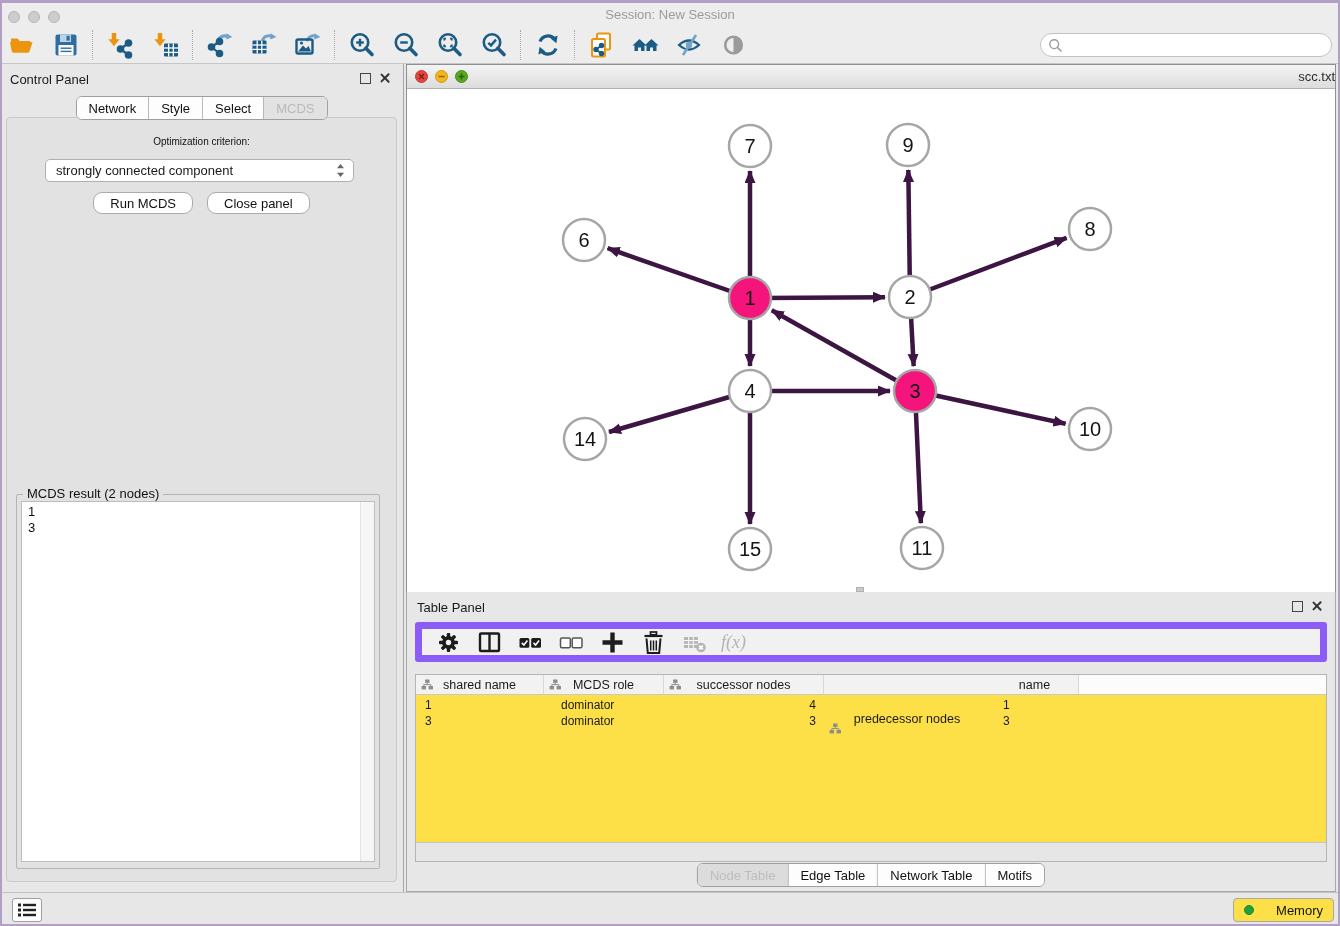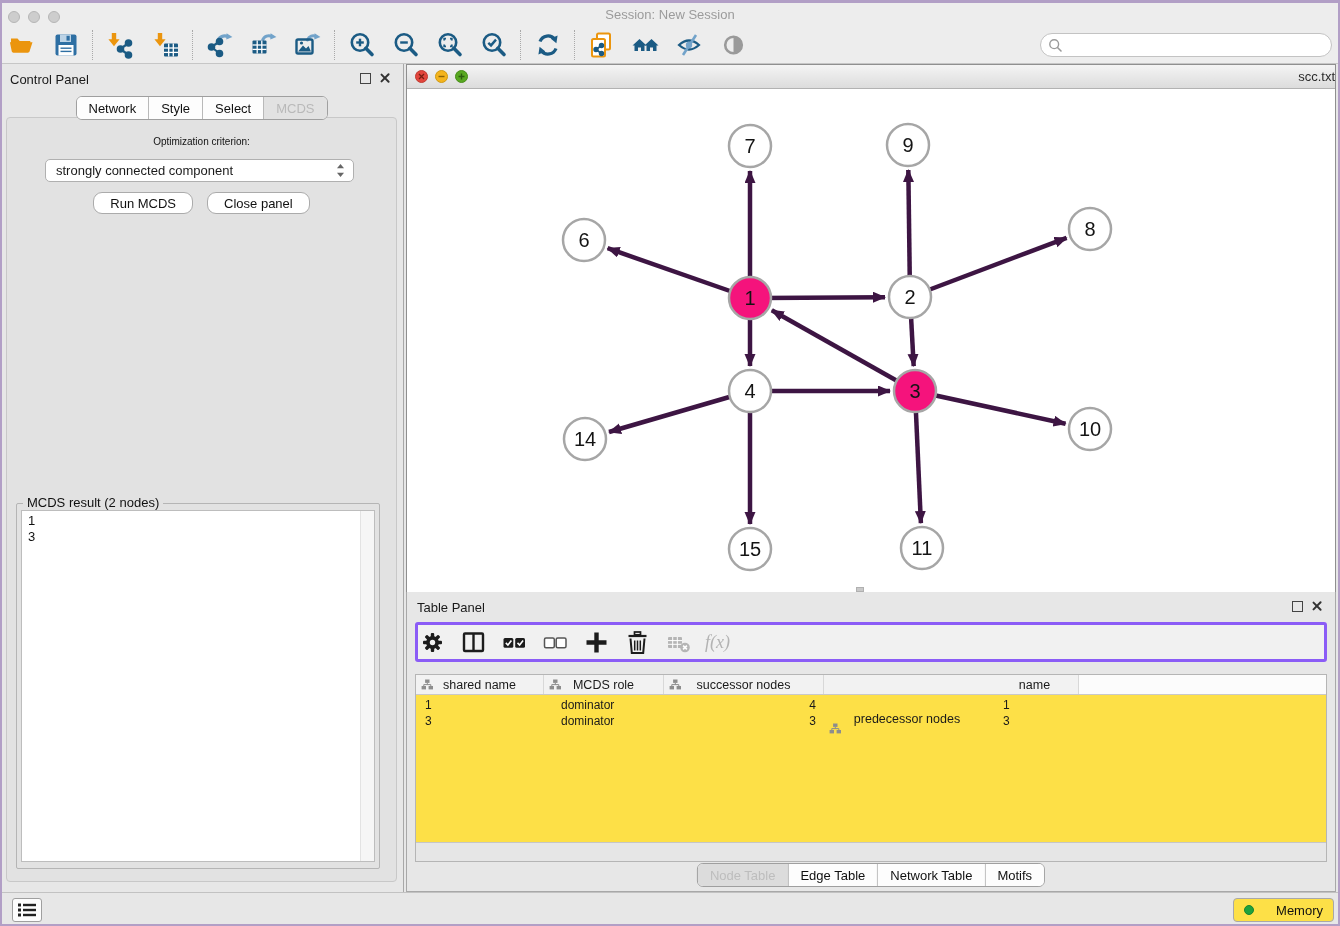--- a/index.html
+++ b/index.html
@@ -50,21 +50,21 @@
            border:1px solid #c8c8c8;border-radius:4px;}
   #opt-label{position:absolute;top:18px;left:0;right:0;text-align:center;font-size:10px;color:#111;}
   #opt-select{position:absolute;left:38px;right:42px;top:41px;height:23px;background:#fff;border:1px solid #b0b0b0;
               border-radius:5px;display:flex;align-items:center;box-sizing:border-box;padding:0 8px 0 10px;font-size:13px;}
   #opt-select .sel-text{flex:1;}
   .btn-row{position:absolute;top:74px;left:0;right:0;display:flex;justify-content:center;gap:14px;}
   .mac-btn{height:22px;background:#fff;border:1px solid #ababab;border-radius:9px;font-size:13px;
            font-family:"Liberation Sans",sans-serif;padding:0 16px;color:#111;}
 
   #result-box{position:absolute;left:9px;right:16px;top:376px;bottom:12px;border:1px solid #b5b5b5;
-              border-radius:2px;background:#e2e2e2;margin-top:9px;}
+              border-radius:2px;background:#e2e2e2;}
   #result-legend{position:absolute;top:-9px;left:6px;background:#e2e2e2;padding:0 4px;font-size:13px;color:#111;}
   #result-list{position:absolute;left:4px;right:4px;top:6px;bottom:6px;background:#fff;border:1px solid #bdbdbd;
                overflow:hidden;padding-top:2px;}
   .result-line{font-size:13px;line-height:16px;padding-left:6px;color:#111;}
   #result-scrollbar{position:absolute;right:5px;top:7px;bottom:7px;width:13px;background:#f6f6f6;border-left:1px solid #e3e3e3;}
 
   
   #right{position:absolute;left:405px;top:0;right:0;bottom:0;}
 
   #net-window{position:absolute;left:1px;right:4px;top:0;height:528px;border:1px solid #8f8f8f;background:#fff;box-sizing:border-box;}
@@ -78,22 +78,22 @@
   #net-title{position:absolute;left:0;right:0;top:4px;text-align:right;font-size:13px;color:#2b2b2b;}
   #net-canvas{position:relative;width:100%;height:503px;background:#fff;}
   #graph-svg{position:absolute;left:0;top:0;}
   .graph-edge{stroke-linecap:butt;}
   .node-label{font-family:"Liberation Sans",sans-serif;font-size:20px;fill:#141414;text-anchor:middle;}
   .splitter-dot{position:absolute;background:#c9c9c9;border:1px solid #b0b0b0;box-sizing:border-box;}
 
   
   #table-panel{position:absolute;left:1px;right:4px;top:528px;bottom:0;background:#e7e7e7;
                border:1px solid #a8a8a8;border-top:none;box-sizing:border-box;}
-  #tp-toolbar{position:absolute;left:8px;right:8px;top:30px;height:40px;background:#f1f1f1;border:3px solid #8b5cf6;
-              border-radius:3px;display:flex;align-items:center;box-sizing:border-box;gap:13px;}
+  #tp-toolbar{position:absolute;left:8px;right:8px;top:30px;height:40px;background:#f1f1f1;border:7px solid #8b5cf6;
+              border-radius:3px;display:flex;align-items:center;padding-left:12px;box-sizing:border-box;gap:13px;}
   .tpi{width:28px;height:28px;display:flex;align-items:center;justify-content:center;background:none;border:none;padding:0;}
   .fx{font-family:"Liberation Serif",serif;font-style:italic;font-size:18px;color:#b3b3b3;}
 
   #tp-tablewrap{position:absolute;left:8px;right:8px;top:82px;bottom:29px;border:1px solid #b5b5b5;background:#fde047;
                 display:flex;flex-direction:column;box-sizing:border-box;}
   #table-header{display:flex;height:19px;background:#f2f2f2;border-bottom:1px solid #c9c9c9;flex:none;}
   .th{position:relative;display:flex;align-items:center;justify-content:center;font-size:12.5px;color:#1a1a1a;
       border-right:1px solid #d8d8d8;box-sizing:border-box;}
   .th .tree-ic{position:absolute;left:5px;top:4px;}
   .th.filler{flex:1;background:#fcfcfc;border-right:none;}

